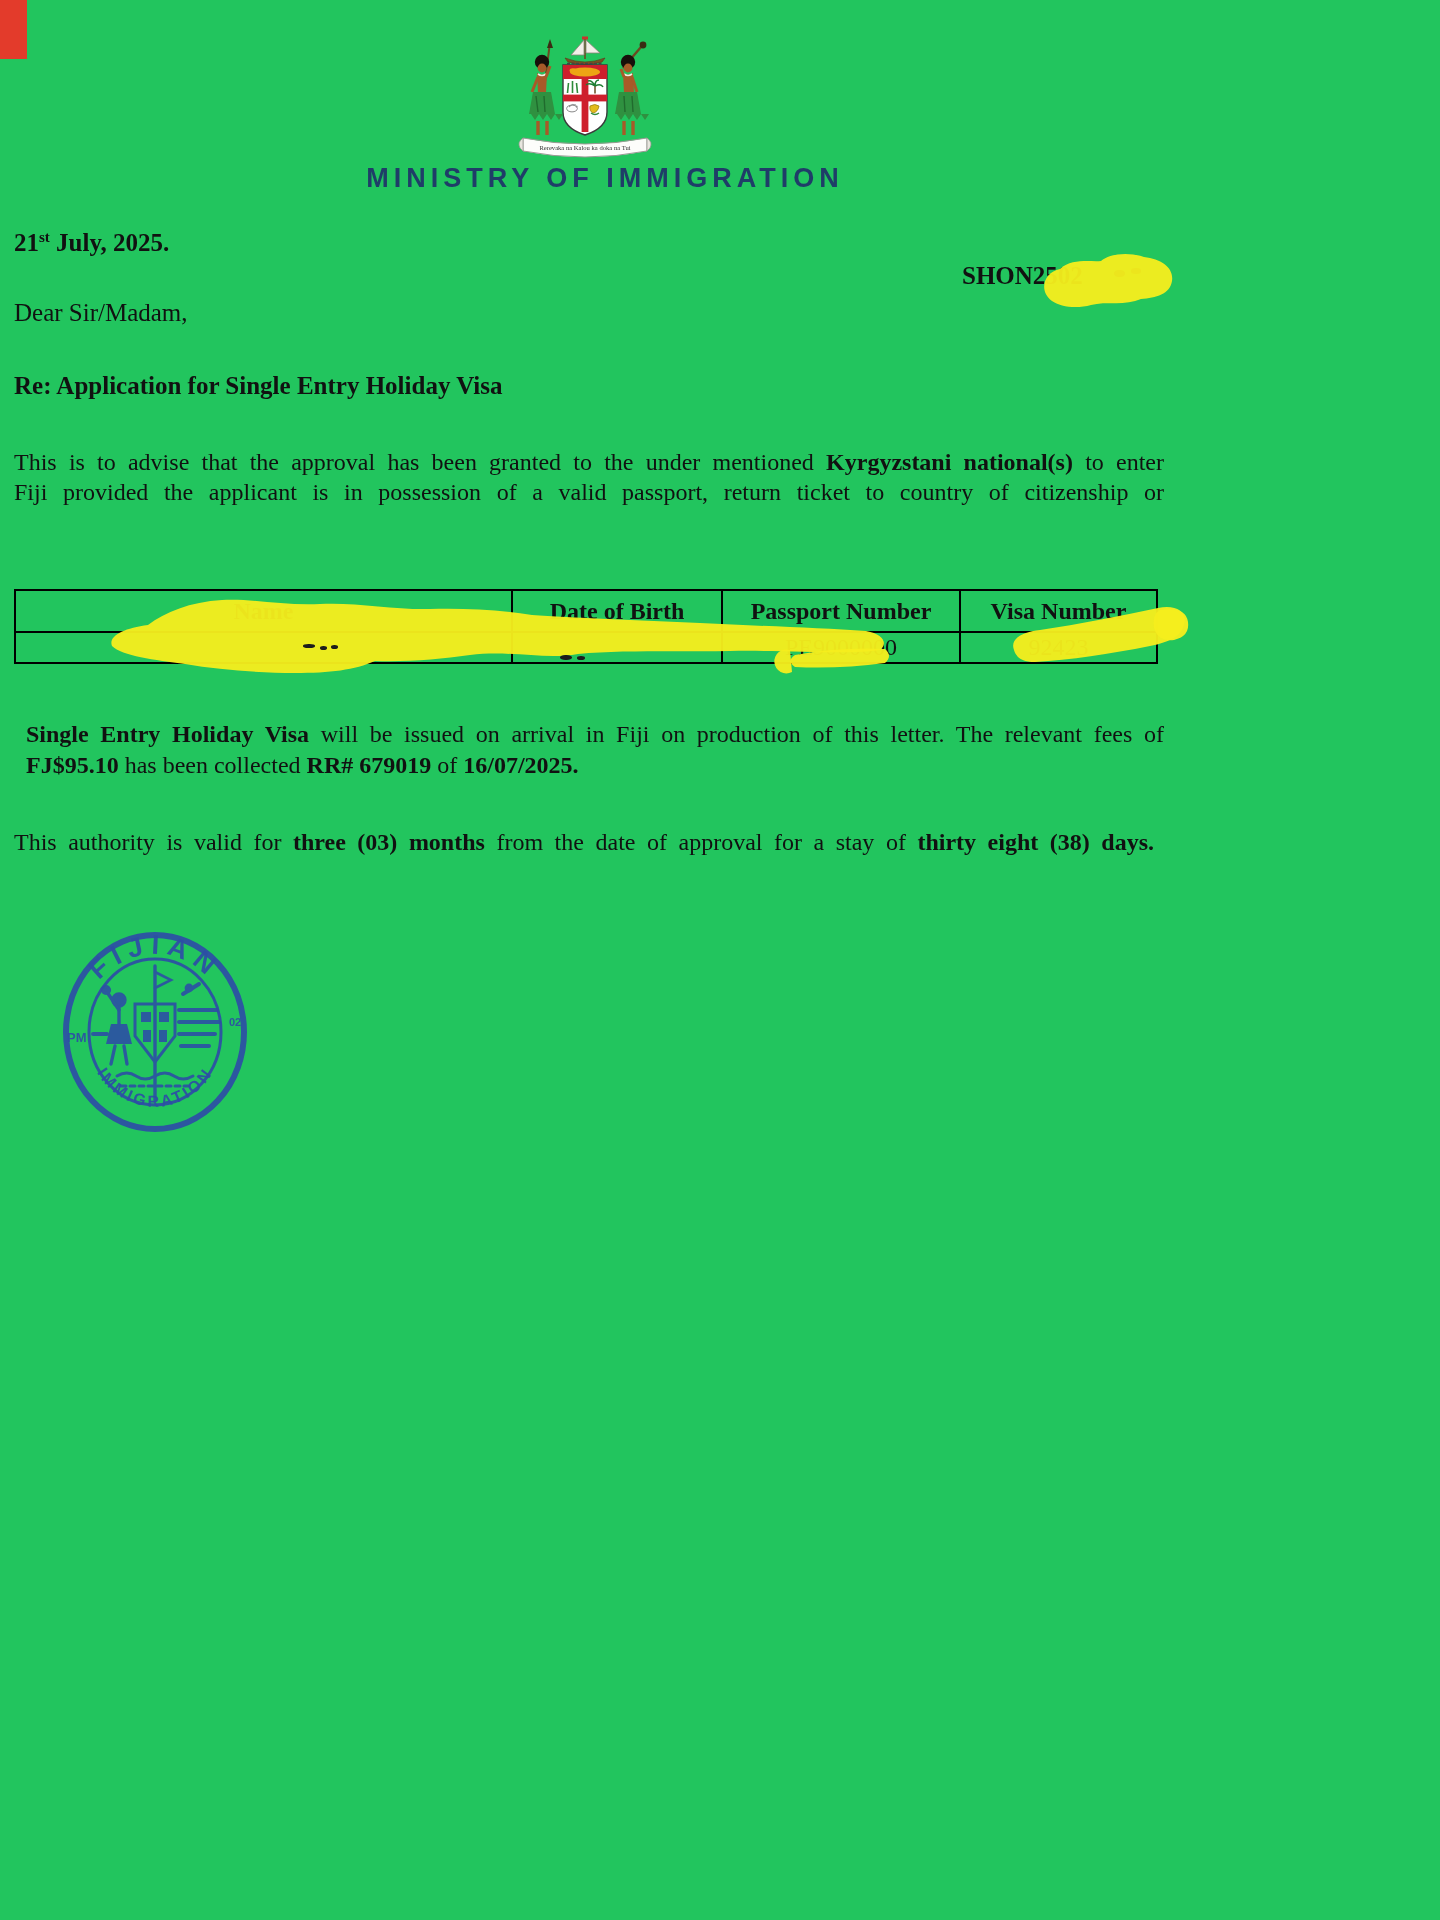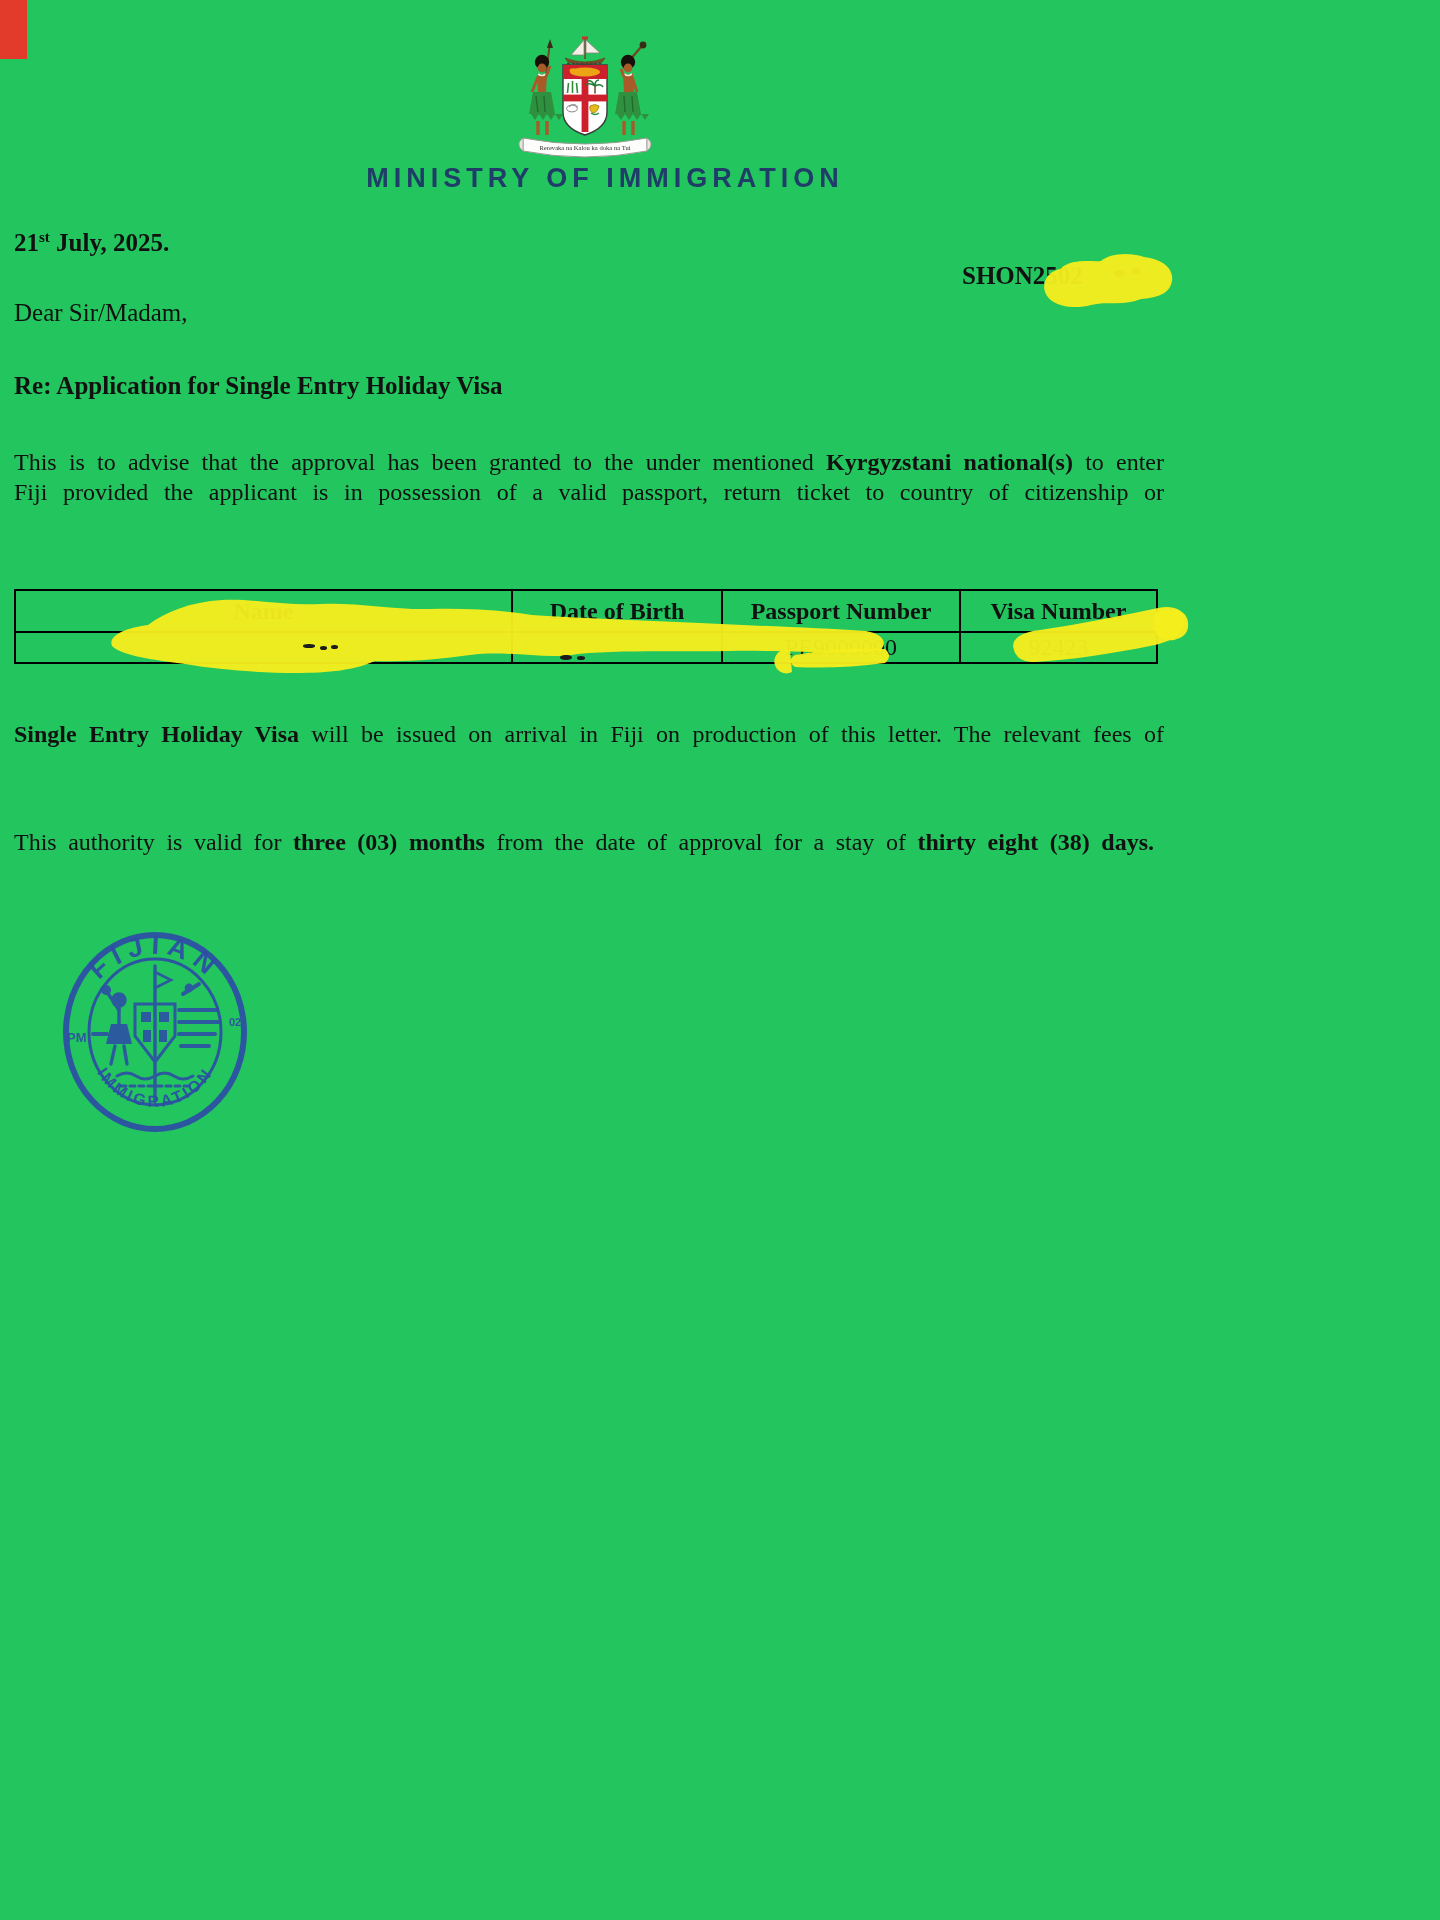--- a/index.html
+++ b/index.html
@@ -15,21 +15,21 @@
     font-size:27px;letter-spacing:5px;color:#1f3d68;z-index:2;
   }
   .date-line{left:14px;top:229px;font-size:25px;font-weight:bold;z-index:2;}
   .date-line sup{font-size:15px;vertical-align:super;line-height:0;}
   .ref-line{left:962px;top:262px;font-size:25px;font-weight:bold;z-index:2;white-space:nowrap;}
   .salutation{left:14px;top:299px;font-size:25px;z-index:2;}
   .subject-line{left:14px;top:372px;font-size:25px;font-weight:bold;z-index:2;}
   .para{left:14px;width:1150px;font-size:24px;z-index:2;}
   .para .ln{line-height:30px;}
   .para .stretch{text-align:justify;text-align-last:justify;}
-  .para2 .ln{line-height:31px;}
+  .para2 .ln{line-height:31px;margin-left:12px;}
   .validity{width:1140px;}
   .validity .ln{text-align:justify;text-align-last:justify;line-height:30px;}
   table.visa-table{
     position:absolute;left:14px;top:589px;border-collapse:collapse;z-index:3;
     table-layout:fixed;width:1142px;font-size:24px;
   }
   table.visa-table th, table.visa-table td{
     border:2px solid #000;text-align:center;vertical-align:middle;padding:0;
     overflow:hidden;white-space:nowrap;margin-top:20px;
   }
@@ -188,20 +188,21 @@
       <path d="M795,655 q45,-8 90,-6 q8,7 0,14 q-45,6 -90,4 q-9,-6 0,-12 Z"></path>
       <path d="M790,650 a12,12 0 1 0 2,22 Z"></path>
 
       <path d="M1014,650 C1010,640 1020,632 1040,630 C1080,624 1120,616 1158,608 C1176,604 1188,612 1184,624 C1182,636 1170,642 1150,646 C1110,654 1070,660 1035,662 C1022,662 1016,657 1014,650 Z"></path>
       <path d="M1160,610 q26,-4 28,12 q2,14 -14,18 q-16,2 -20,-12 q-2,-14 6,-18 Z"></path>
     </g>
   </svg>
 
   <div class="abs para para2" style="top:719px;">
     <div class="ln stretch"><span style="font-weight: bold;">Single Entry Holiday Visa</span><span> will be issued on arrival in Fiji on production of this letter. The relevant fees of</span></div>
+    <div class="ln"><span style="font-weight: bold;">FJ$95.10</span><span> has been collected </span><span style="font-weight: bold;">RR# 679019</span><span> of </span><span style="font-weight: bold;">16/07/2025.</span></div>
   </div>
 
   <div class="abs para validity" style="top:827px;">
     <div class="ln"><span>This authority is valid for </span><span style="font-weight: bold;">three (03) months</span><span> from the date of approval for a stay of </span><span style="font-weight: bold;">thirty eight (38) days.</span></div>
   </div>
 
   <div class="abs stamp-wrap">
     <svg width="192" height="204" viewBox="0 0 192 204">
       <g stroke="#2d4fa5" fill="none" opacity="0.93">
         <ellipse cx="96" cy="102" rx="89" ry="97" stroke-width="6"></ellipse>

